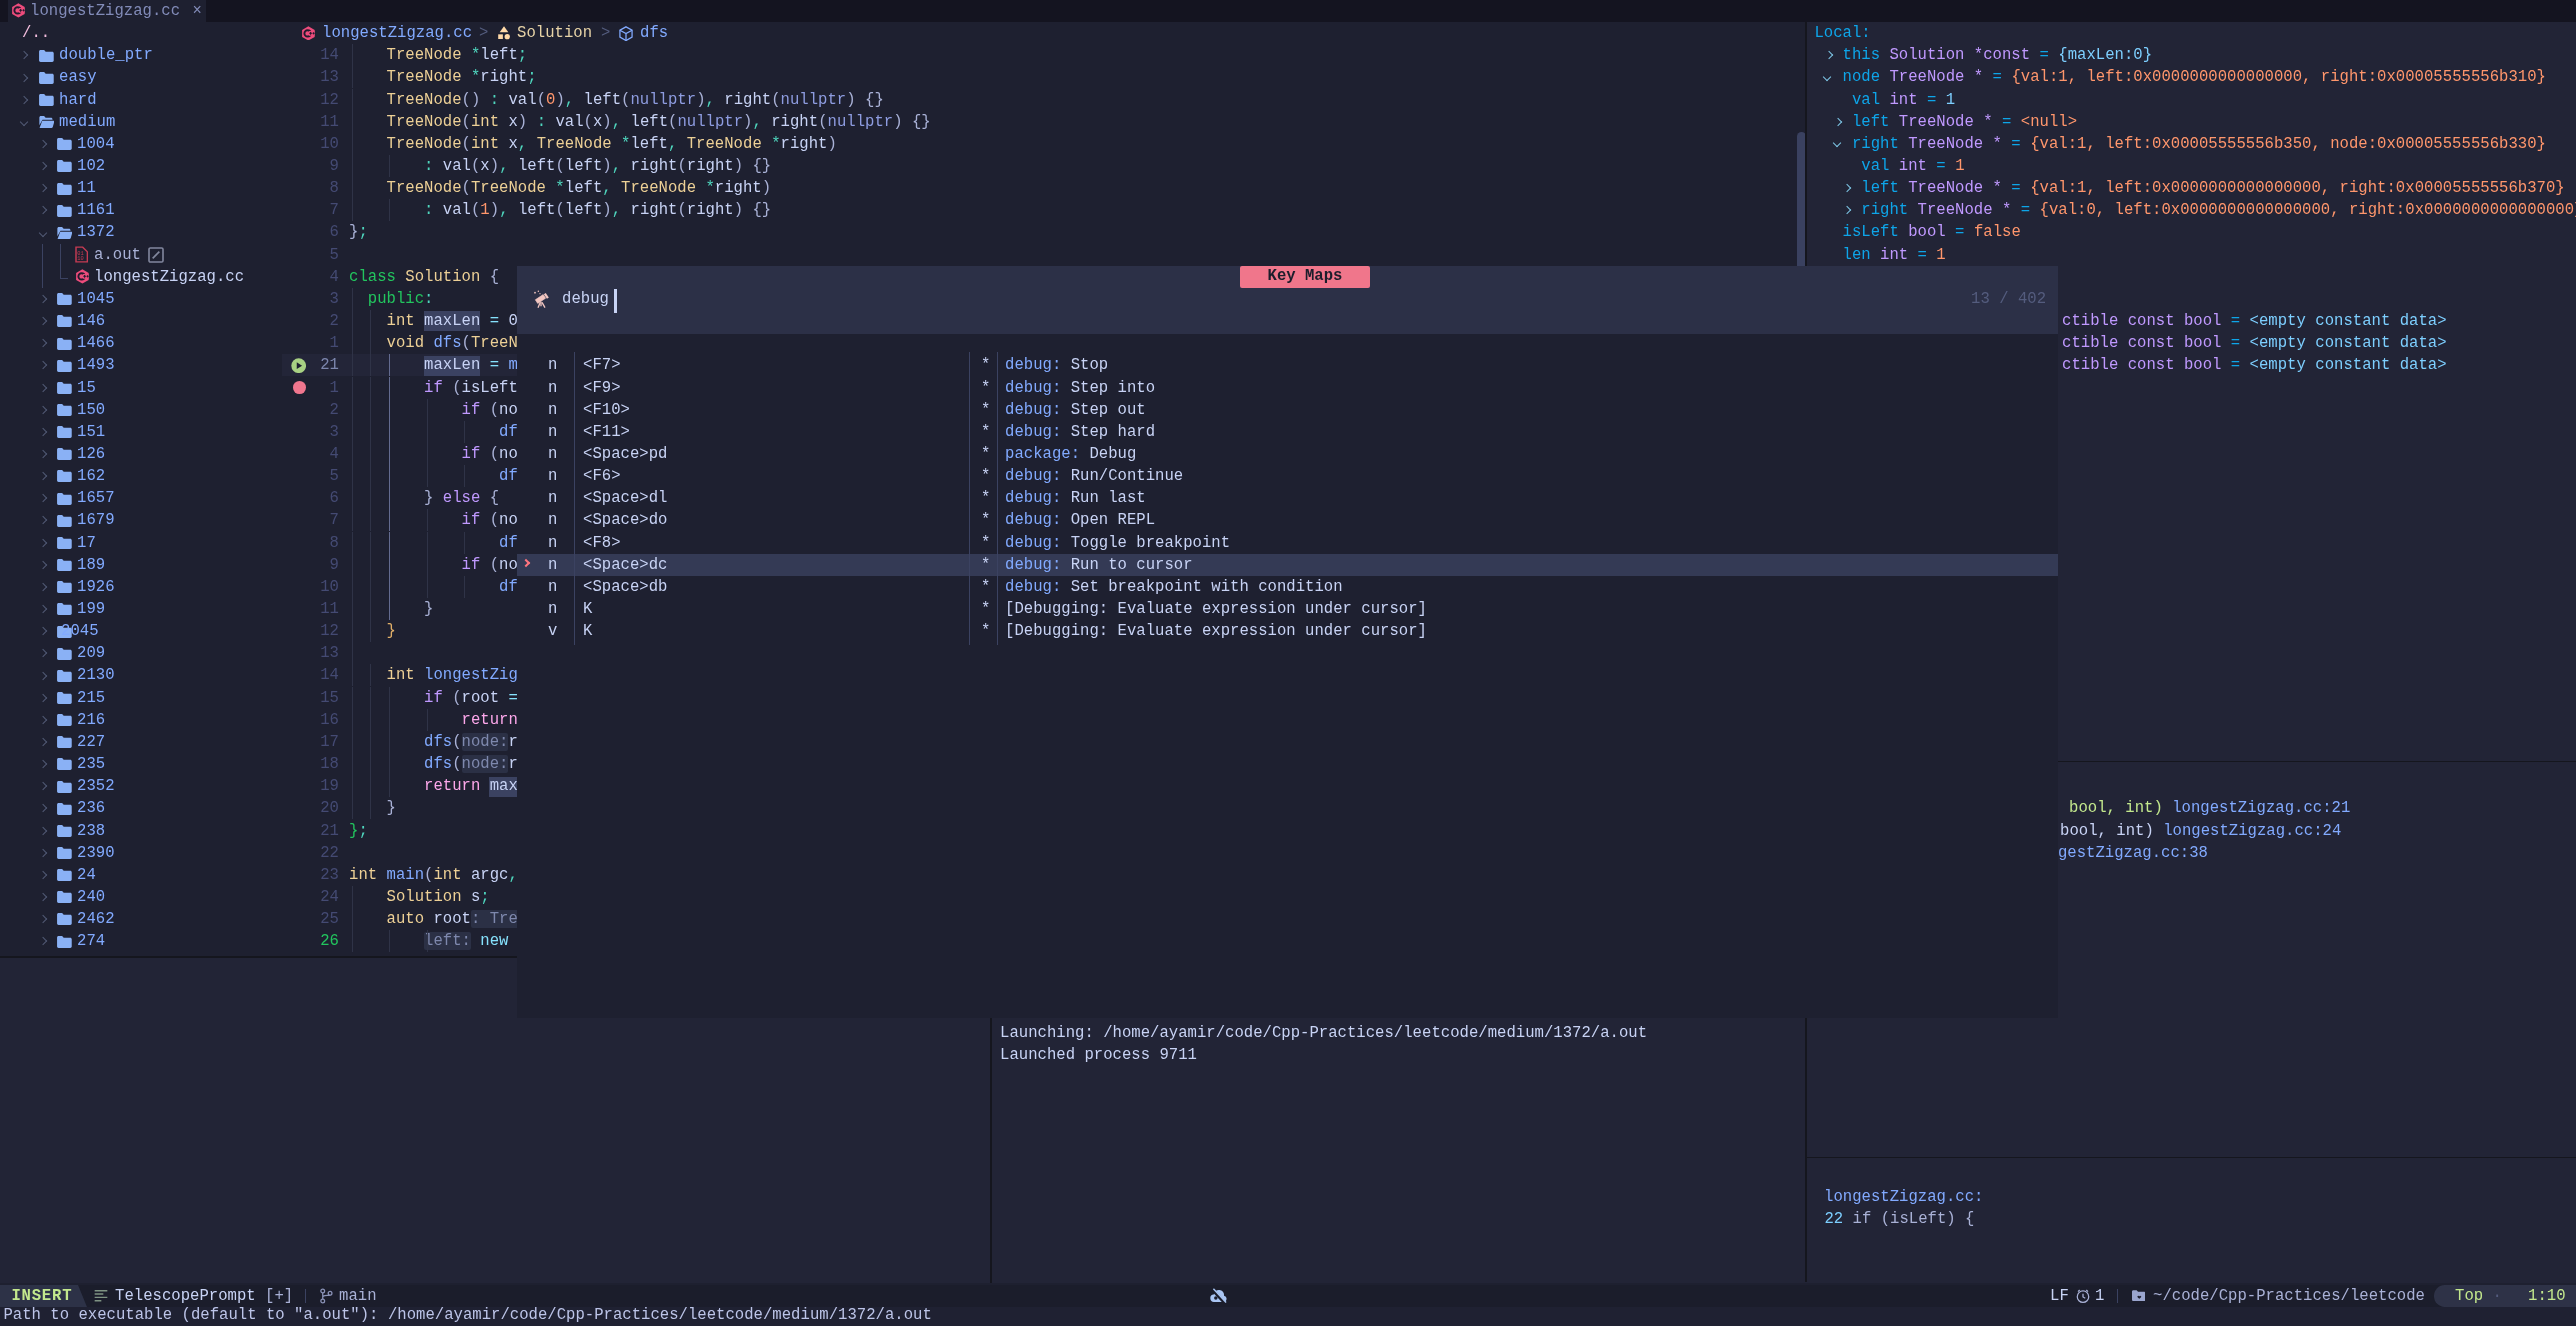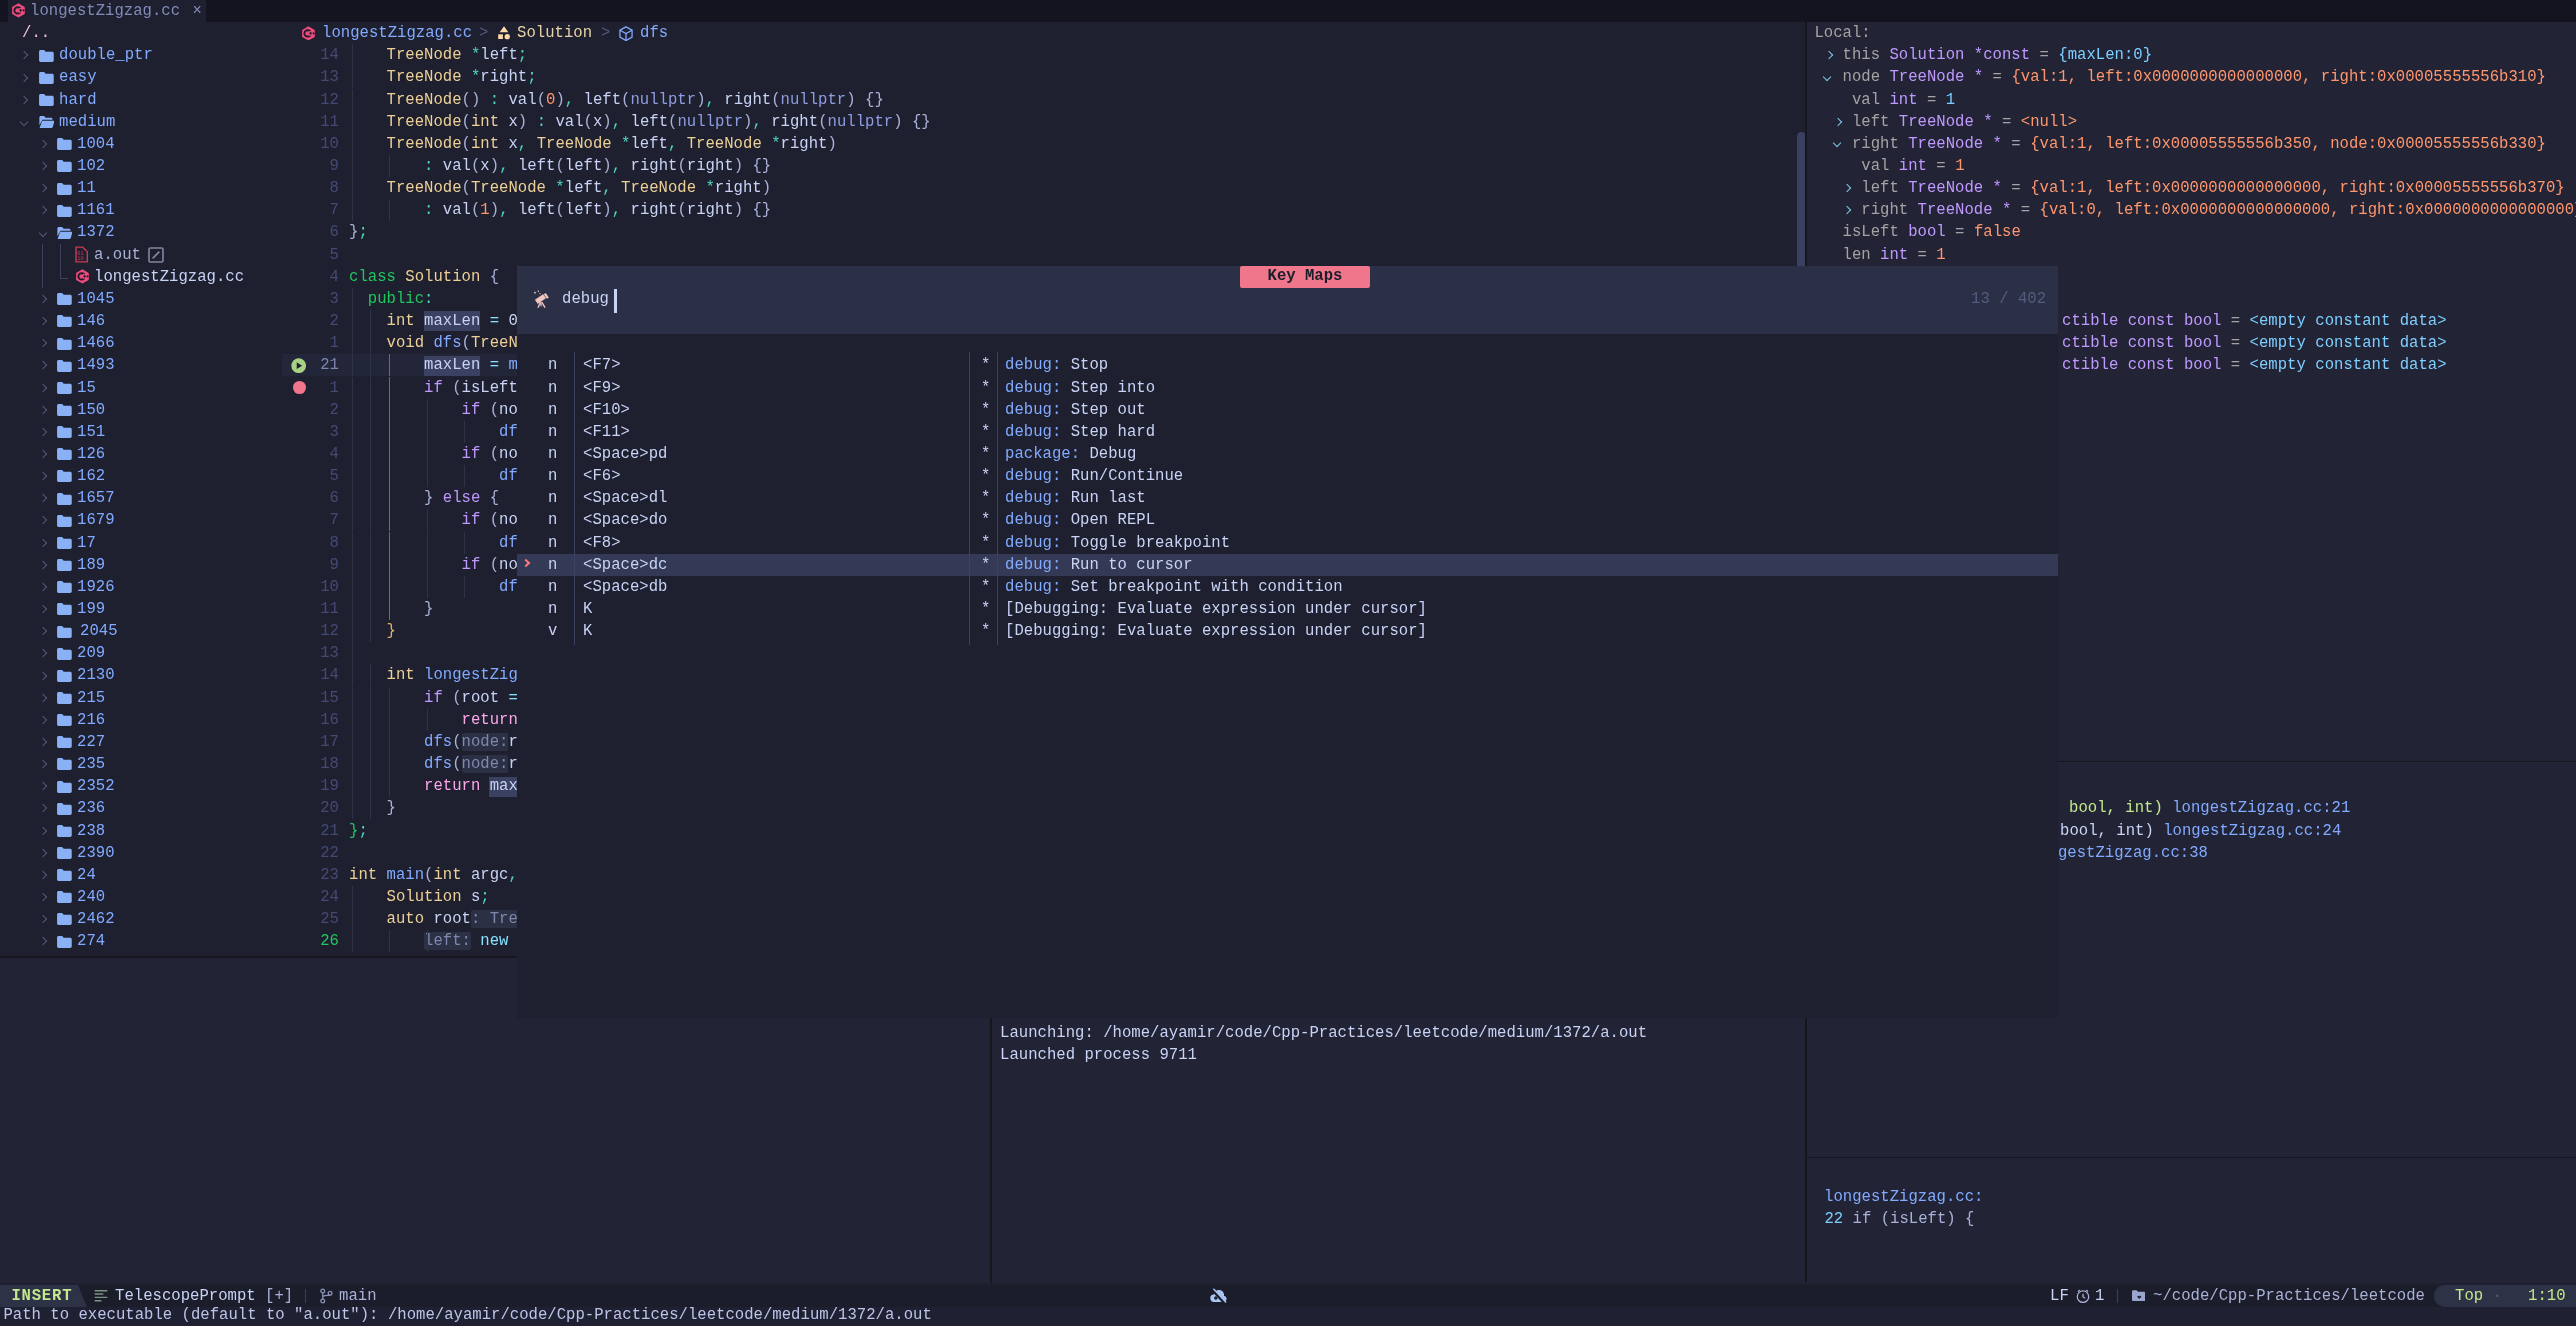--- a/index.html
+++ b/index.html
@@ -1,18 +1,18 @@
 <!DOCTYPE html>
 <html style="font-size:10.7px"><head><meta charset="utf-8"><style>
 *{margin:0;padding:0;box-sizing:border-box}
 html,body{width:2576px;height:1326px;background:#1e2030;font-family:"Liberation Mono",monospace;position:relative;overflow:hidden}
 .r{position:absolute;height:22px;line-height:22px;font-size:15.6px;white-space:pre;color:#c8d3f5;letter-spacing:0.02px}
 .ab{position:absolute}
 .y{color:#edd096}.bl{color:#82aaff}.pu{color:#c099ff}.rd{color:#22c55e}.pk{color:#fca7ea}
-.cy{color:#86e1fc}.pa{color:#a9b1d6}.la{color:#8e9ce0}.o{color:#ff966c}.fg{color:#c8d3f5}.vn{color:#a3a3a3}.vc{color:#7dcfff}
+.cy{color:#86e1fc}.pa{color:#a9b1d6}.la{color:#8e9ce0}.o{color:#ff966c}.fg{color:#c8d3f5}.vn{color:#0ea5e9}.vc{color:#7dcfff}
 .gn{color:#c3e88d}.dim{color:#545c7e}.te{color:#4fd6be}.o2{color:#e0af68}
 .chR{width:6px;height:6px;border-right:1.7px solid #525a75;border-bottom:1.7px solid #525a75;transform:rotate(-45deg);position:absolute}
 .chD{width:6px;height:6px;border-right:1.7px solid #525a75;border-bottom:1.7px solid #525a75;transform:rotate(45deg);position:absolute}
 .inl{background:#2b3045;color:#7e88ad;border-radius:2px}
 </style></head><body>
 <div class="ab" style="left:0px;top:0px;width:2576px;height:22px;background:#141420"></div>
 <div class="ab" style="left:8px;top:0px;width:198px;height:22px;background:#1e2030"></div>
 <svg class="ab" style="left:10.7px;top:3.4px" width="14.8" height="14.8" viewBox="0 0 24 24">
     <path d="M12 0.5 22.2 6.3v11.4L12 23.5 1.8 17.7V6.3z" fill="#ee4c7c"></path>
     <circle cx="10.6" cy="12" r="5.1" stroke="#241a2e" stroke-width="3.1" fill="none"></circle>
@@ -165,21 +165,21 @@
 <div class="r" style="left:77px;top:576px"><span class="bl">1926</span></div>
 <div class="chR" style="left:40px;top:606px"></div>
 <svg class="ab" style="left:57px;top:603px" width="14.8" height="12" viewBox="0 0 22 18">
     <path d="M0 2.2C0 1 1 0 2.2 0h5.4l2.3 2.6h9.9c1.2 0 2.2 1 2.2 2.2v11c0 1.2-1 2.2-2.2 2.2H2.2C1 18 0 17 0 15.8z" fill="#8ab1f5"></path>
   </svg>
 <div class="r" style="left:77px;top:598px"><span class="bl">199</span></div>
 <div class="chR" style="left:40px;top:628px"></div>
 <svg class="ab" style="left:57px;top:626px" width="14.8" height="12" viewBox="0 0 22 18">
     <path d="M0 2.2C0 1 1 0 2.2 0h5.4l2.3 2.6h9.9c1.2 0 2.2 1 2.2 2.2v11c0 1.2-1 2.2-2.2 2.2H2.2C1 18 0 17 0 15.8z" fill="#8ab1f5"></path>
   </svg>
-<div class="r" style="left:80px;top:620px"><span class="bl">2045</span></div>
+<div class="r" style="left:61px;top:620px"><span class="bl">2045</span></div>
 <div class="chR" style="left:40px;top:650px"></div>
 <svg class="ab" style="left:57px;top:648px" width="14.8" height="12" viewBox="0 0 22 18">
     <path d="M0 2.2C0 1 1 0 2.2 0h5.4l2.3 2.6h9.9c1.2 0 2.2 1 2.2 2.2v11c0 1.2-1 2.2-2.2 2.2H2.2C1 18 0 17 0 15.8z" fill="#8ab1f5"></path>
   </svg>
 <div class="r" style="left:77px;top:642px"><span class="bl">209</span></div>
 <div class="chR" style="left:40px;top:673px"></div>
 <svg class="ab" style="left:57px;top:670px" width="14.8" height="12" viewBox="0 0 22 18">
     <path d="M0 2.2C0 1 1 0 2.2 0h5.4l2.3 2.6h9.9c1.2 0 2.2 1 2.2 2.2v11c0 1.2-1 2.2-2.2 2.2H2.2C1 18 0 17 0 15.8z" fill="#8ab1f5"></path>
   </svg>
 <div class="r" style="left:77px;top:664px"><span class="bl">2130</span></div>

